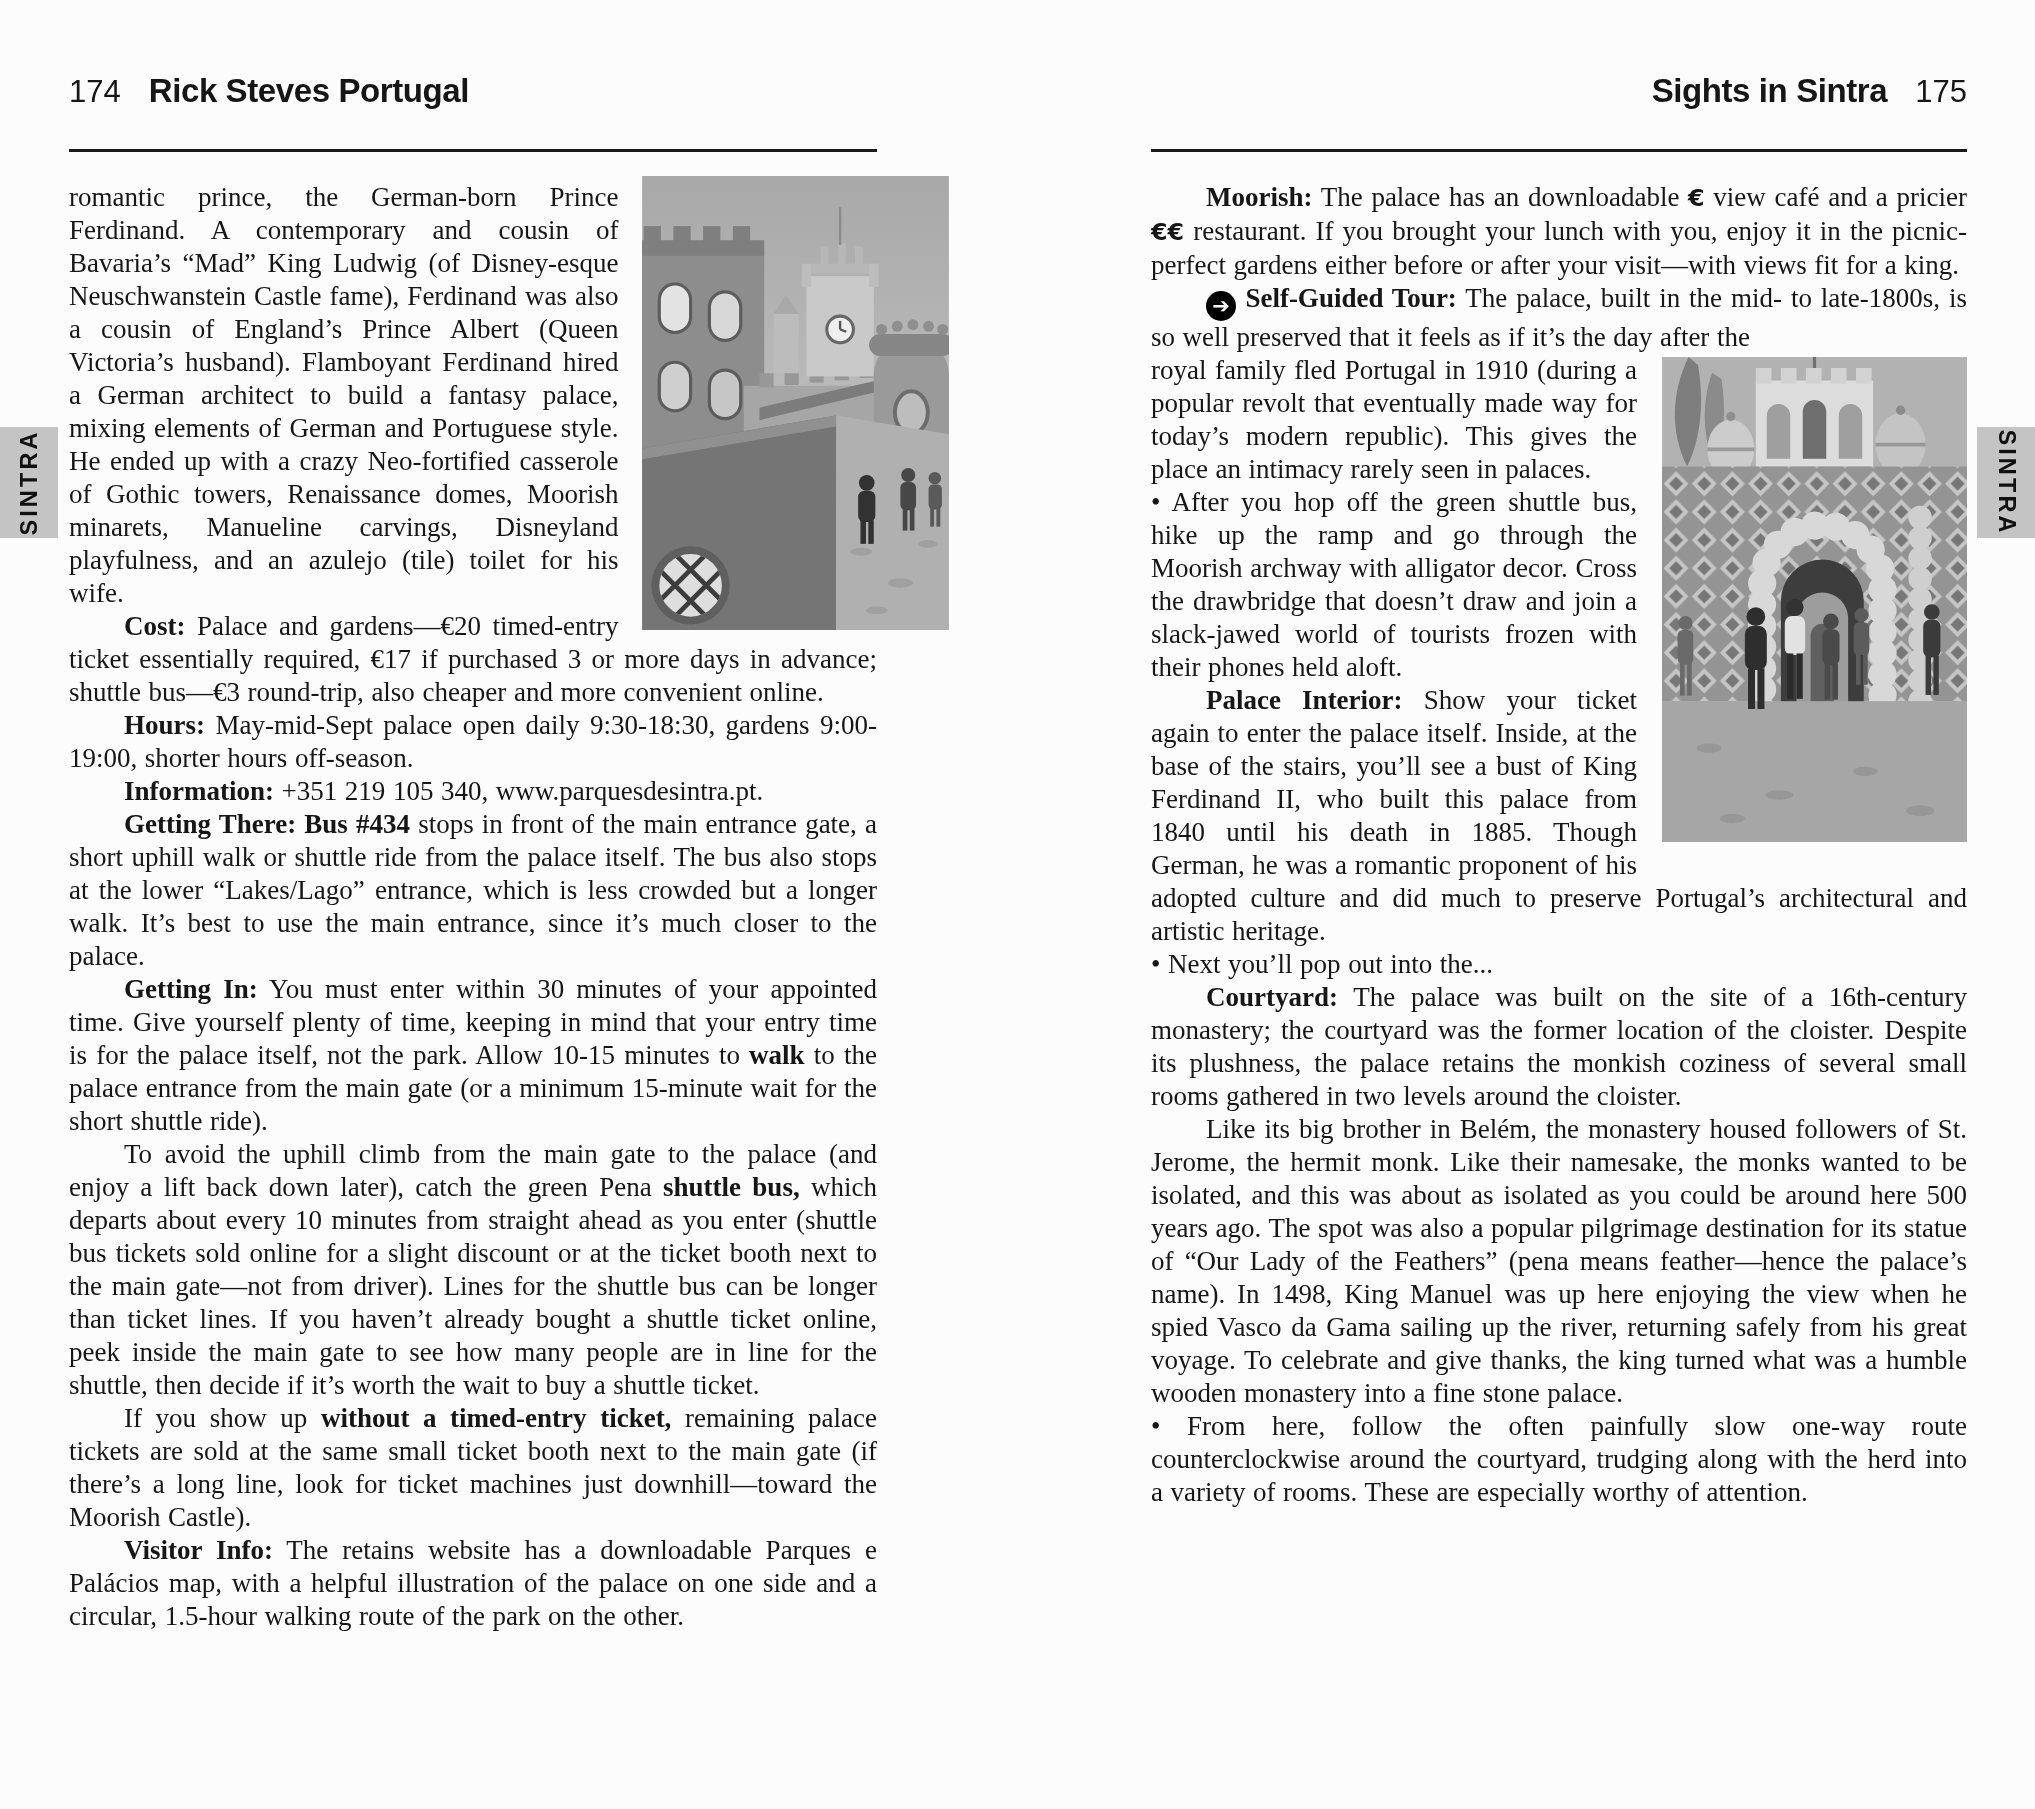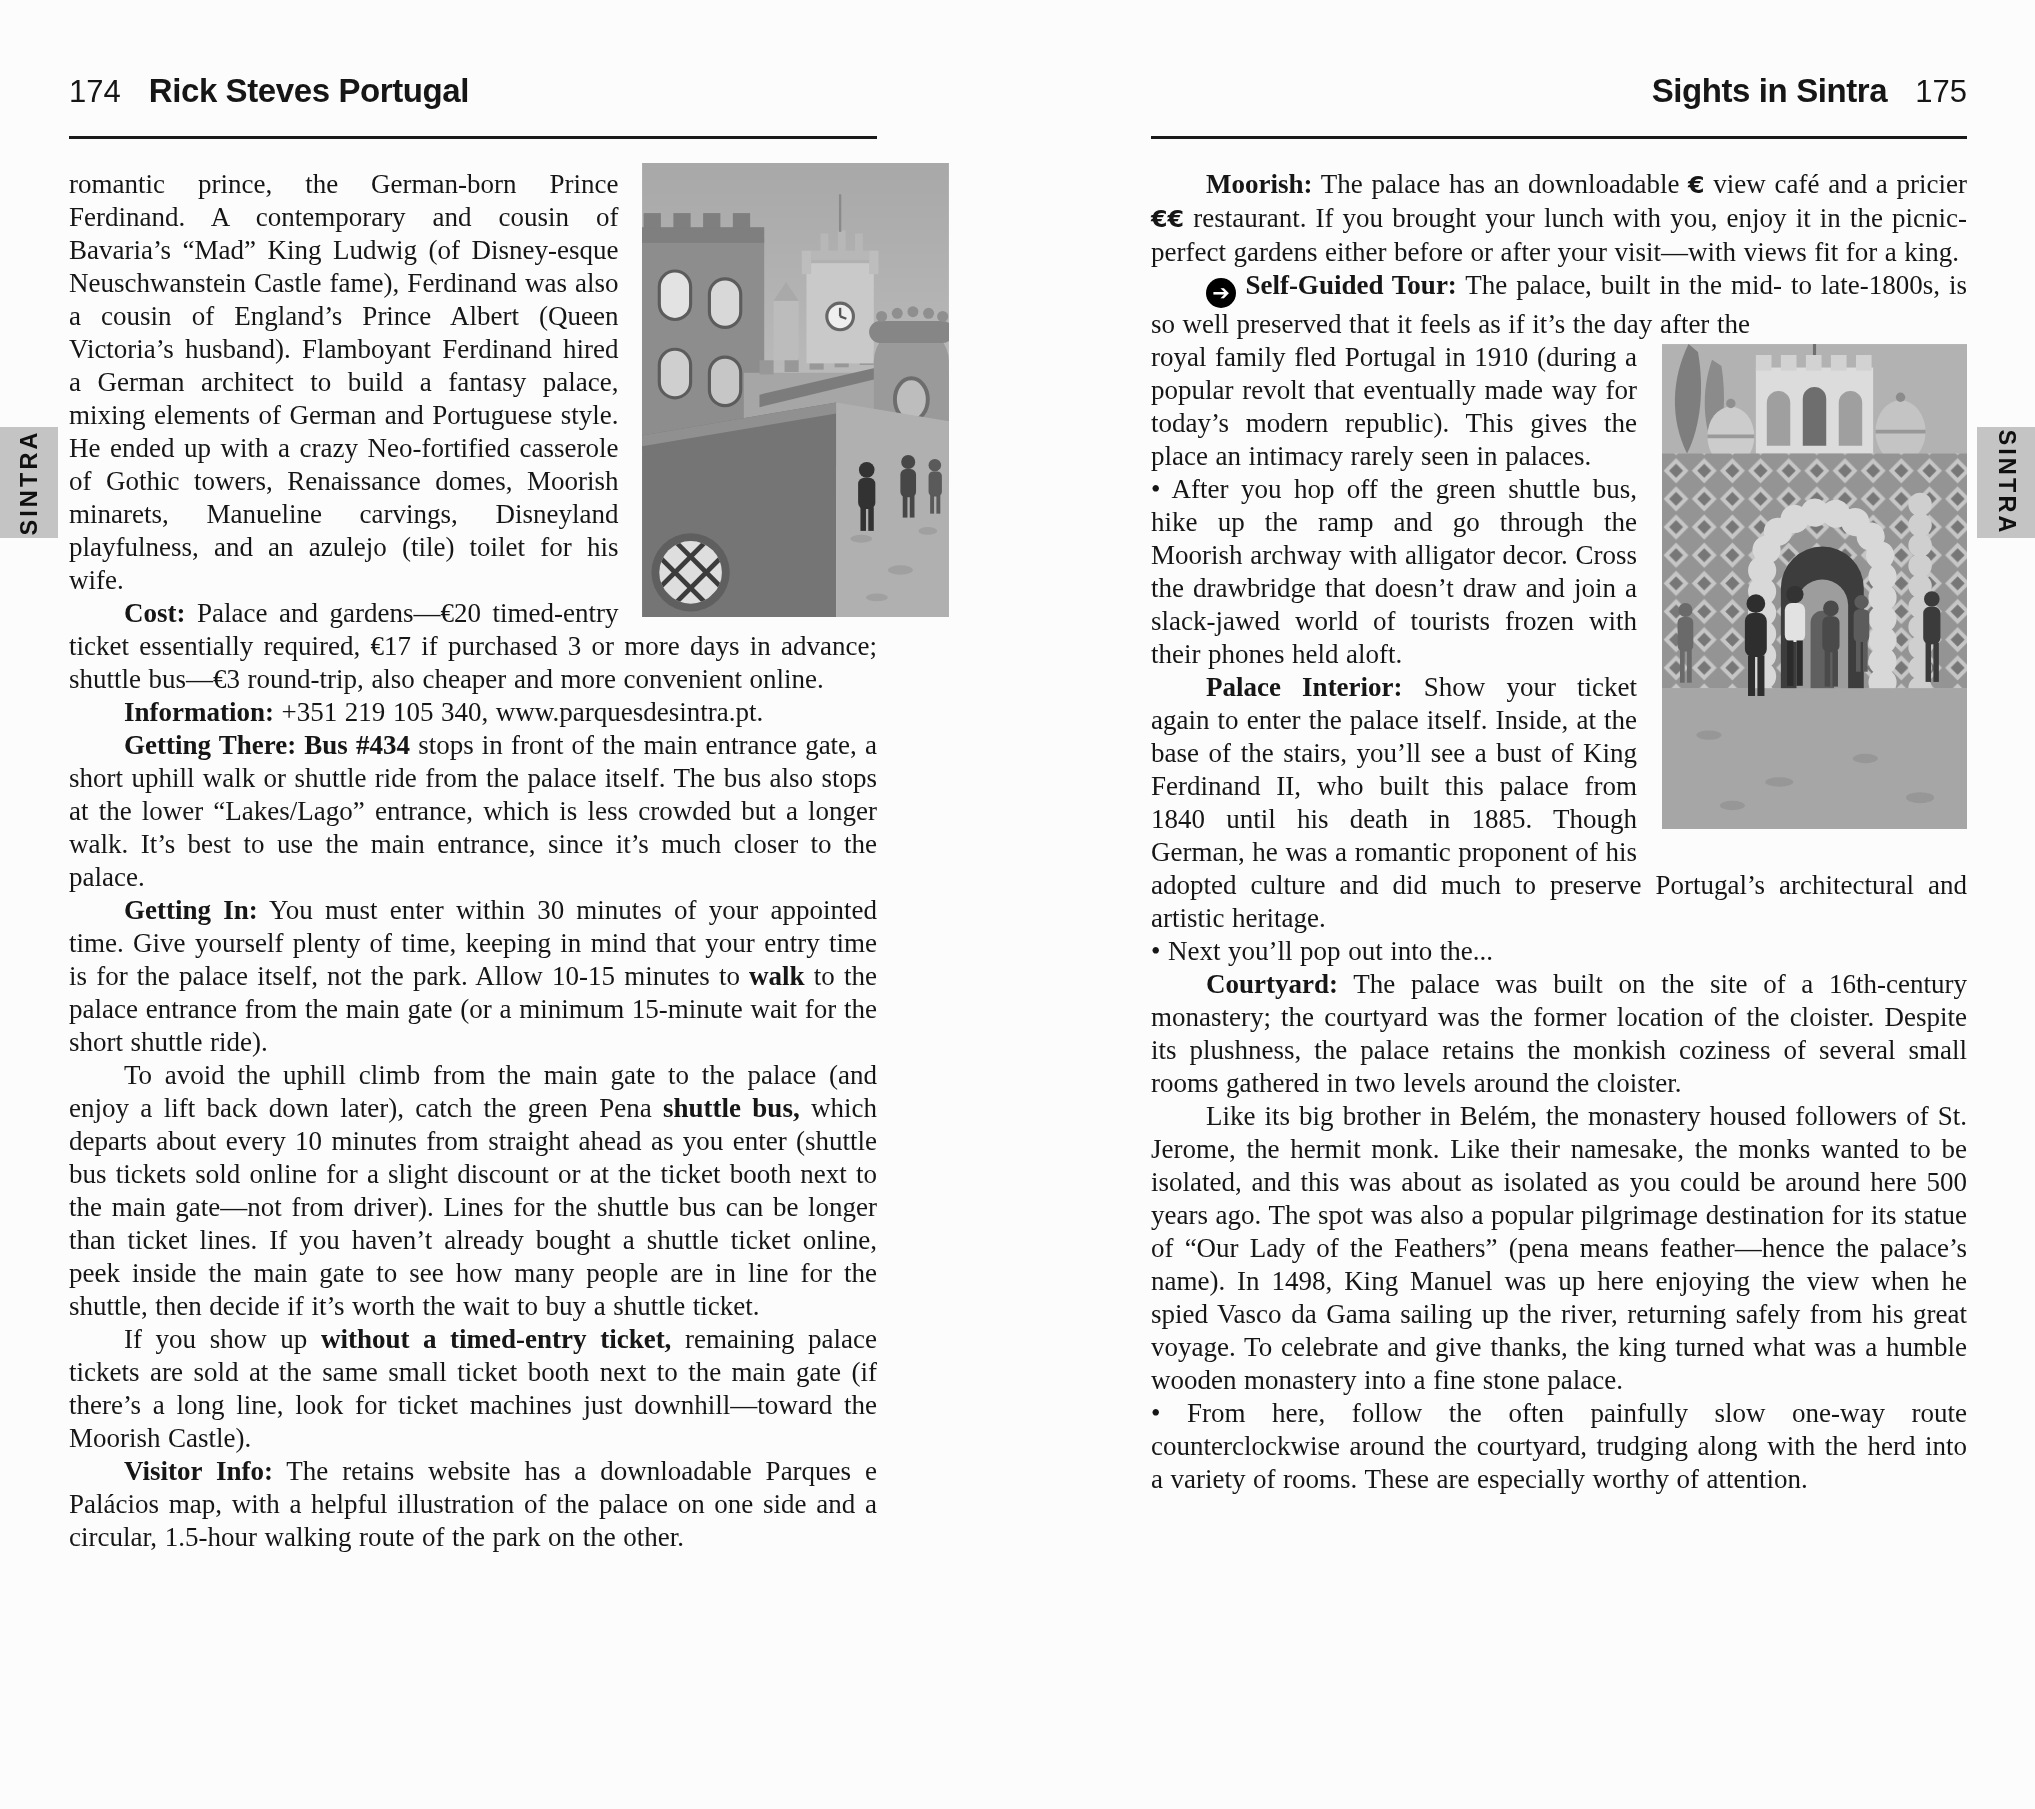--- a/index.html
+++ b/index.html
@@ -9,21 +9,21 @@
     font-family:"Liberation Serif",serif;
   }
   .page{position:absolute;top:72px;}
   #page-left{left:69px;width:808px;}
   #page-right{left:1151px;width:816px;}
 
   .hdr{
     display:flex;align-items:baseline;gap:28px;
     font-family:"Liberation Sans",sans-serif;font-weight:bold;
     font-size:33px;letter-spacing:-0.4px;
-    border-bottom:3.1px solid #1a1a1a;padding-bottom:26px;white-space:nowrap;
+    border-bottom:3.1px solid #1a1a1a;padding-bottom:39px;white-space:nowrap;
   }
   .hdr.right{justify-content:flex-end;gap:28px;}
   .pgnum{font-weight:normal;font-size:31px;letter-spacing:0;}
 
   .bodytext{margin-top:29px;font-size:27px;line-height:33px;word-spacing:0.8px;}
   .para{margin:0;text-align:justify;text-indent:55px;}
   .para.ni{text-indent:0;}
   .seg-b{font-weight:bold;}
   .seg-i{}
   .seg-e{font-family:"DejaVu Sans",sans-serif;font-weight:bold;font-size:0.88em;}
@@ -163,20 +163,21 @@
             <circle cx="374" cy="386" r="8"></circle>
               <rect x="366" y="394" width="17" height="32" rx="6"></rect>
             <rect x="368" y="424" width="5" height="24"></rect>
               <rect x="376" y="424" width="5" height="24"></rect>
           </g>
         </svg>
       </div>
     <span>romantic prince, the German-born Prince Ferdinand. A contemporary and cousin of Bavaria’s “Mad” King Ludwig (of Disney-esque Neuschwanstein Castle fame), Ferdinand was also a cousin of England’s Prince Albert (Queen Victoria’s husband). Flamboyant Ferdinand hired a German architect to build a fantasy palace, mixing elements of German and Portuguese style. He ended up with a crazy Neo-fortified casserole of Gothic towers, Renaissance domes, Moorish minarets, Manueline carvings, Disneyland playfulness, and an </span><span class="seg-i">azulejo</span><span> (tile) toilet for his wife.</span></div>
 
     <div class="para"><span class="seg-b">Cost:</span><span> Palace and gardens—€20 timed-entry ticket essentially required, €17 if purchased 3 or more days in advance; shuttle bus—€3 round-trip, also cheaper and more convenient online.</span></div>
+    <div class="para"><span class="seg-b">Hours:</span><span> May-mid-Sept palace open daily 9:30-18:30, gardens 9:00-19:00, shorter hours off-season.</span></div>
     <div class="para"><span class="seg-b">Information:</span><span> +351 219 105 340, www.parquesdesintra.pt.</span></div>
     <div class="para"><span class="seg-b">Getting There: Bus #434</span><span> stops in front of the main entrance gate, a short uphill walk or shuttle ride from the palace itself. The bus also stops at the lower “Lakes/Lago” entrance, which is less crowded but a longer walk. It’s best to use the main entrance, since it’s much closer to the palace.</span></div>
     <div class="para"><span class="seg-b">Getting In:</span><span> You must enter within 30 minutes of your appointed time. Give yourself plenty of time, keeping in mind that your entry time is for the palace itself, not the park. Allow 10-15 minutes to </span><span class="seg-b">walk</span><span> to the palace entrance from the main gate (or a minimum 15-minute wait for the short shuttle ride).</span></div>
     <div class="para"><span>To avoid the uphill climb from the main gate to the palace (and enjoy a lift back down later), catch the green Pena </span><span class="seg-b">shuttle bus,</span><span> which departs about every 10 minutes from straight ahead as you enter (shuttle bus tickets sold online for a slight discount or at the ticket booth next to the main gate—</span><span class="seg-i">not</span><span> from driver). Lines for the shuttle bus can be longer than ticket lines. If you haven’t already bought a shuttle ticket online, peek inside the main gate to see how many people are in line for the shuttle, then decide if it’s worth the wait to buy a shuttle ticket.</span></div>
     <div class="para"><span>If you show up </span><span class="seg-b">without a timed-entry ticket,</span><span> remaining palace tickets are sold at the same small ticket booth next to the main gate (if there’s a long line, look for ticket machines just downhill—toward the Moorish Castle).</span></div>
     <div class="para"><span class="seg-b">Visitor Info:</span><span> The retains website has a downloadable </span><span class="seg-i">Parques e Palácios</span><span> map, with a helpful illustration of the palace on one side and a circular, 1.5-hour walking route of the park on the other.</span></div>
   </div>
 </div>
 
 <div class="page" id="page-right">

